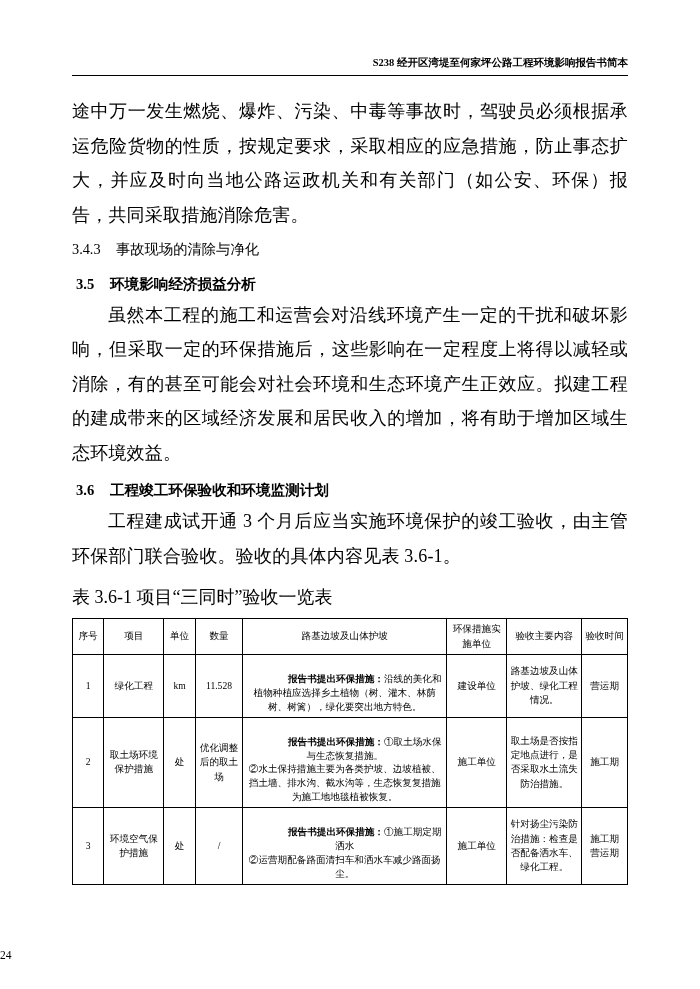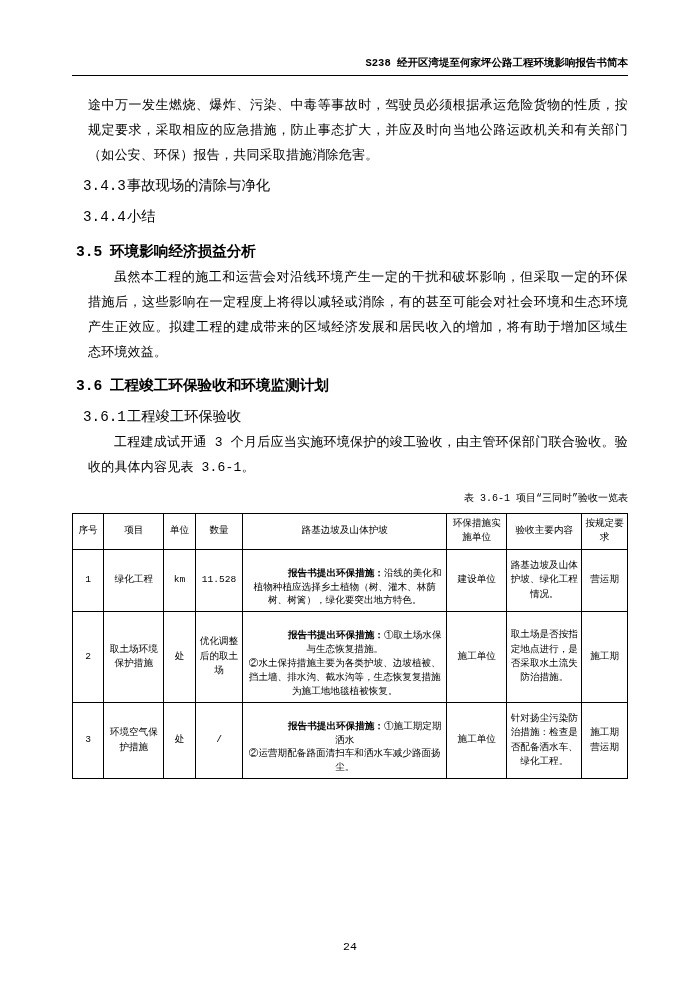--- a/index.html
+++ b/index.html
@@ -13,67 +13,66 @@
     font-family: "Liberation Serif", "DejaVu Serif", serif;
     color: #000000;
     position: relative;
   }
   .page {
     position: relative;
     width: 700px;
     height: 989px;
     box-sizing: border-box;
     padding: 56px 72px 40px 72px;
-    font-family: Liberation Mono, monospace;
   }
   .header {
     text-align: right;
     font-size: 10.5px;
     font-weight: bold;
     padding-bottom: 5px;
     letter-spacing: 0px;
   }
   .header-rule {
     border-bottom: 1.4px solid #000;
     margin-bottom: 18px;
   }
   p.body-text {
-    font-size: 13px;
+    font-size: 18px;
     line-height: 1.92;
-    margin: 0 0 0 16px;
+    margin: 0 0 0 0;
     text-align: justify;
     text-justify: inter-ideograph;
     letter-spacing: 0.2px;
   }
   .indent {
     text-indent: 2em;
   }
   h3.heading {
     font-size: 14.3px;
     font-weight: normal;
-    margin: 4px 0 0 11px;
+    margin: 4px 0 0 0;
     line-height: 1.92;
   }
   h2.heading-major {
     font-size: 14.6px;
     font-weight: bold;
     margin: 6px 0 0 4px;
     line-height: 1.92;
   }
   .heading .num {
     display: inline-block;
     min-width: 44px;
   }
   .heading-major .num {
     display: inline-block;
     min-width: 34px;
   }
   .table-caption {
-    text-align: right;
-    font-size: 10px;
+    text-align: left;
+    font-size: 18px;
     margin: 10px 0 6px 0;
     line-height: 1.6;
   }
   table.vtable {
     border-collapse: collapse;
     width: 100%;
     font-size: 9.6px;
     line-height: 1.5;
     table-layout: fixed;
   }
@@ -97,60 +96,54 @@
   td.measure-cell .m-title {
     font-weight: bold;
     margin-left: 40px;
   }
   .cell-left {
     text-align: left;
     vertical-align: top;
   }
   .page-number {
     position: absolute;
-    bottom: 36px;
+    bottom: 28px;
     left: 0;
     width: 700px;
-    text-align: center;
+    text-align: left;
     font-size: 11.5px;
   }
 </style>
 </head>
 <body>
 
 <div class="page">
 
   <div class="header">S238 经开区湾堤至何家坪公路工程环境影响报告书简本</div>
   <div class="header-rule"></div>
 
   <p class="body-text">途中万一发生燃烧、爆炸、污染、中毒等事故时，驾驶员必须根据承运危险货物的性质，按规定要求，采取相应的应急措施，防止事态扩大，并应及时向当地公路运政机关和有关部门（如公安、环保）报告，共同采取措施消除危害。</p>
 
   <h3 class="heading">
     <span class="num">3.4.3</span><span>事故现场的清除与净化</span>
   </h3>
 
 
-  <h3 class="heading">
-    <span class="num">3.4.4</span><span>小结</span>
-  </h3>
 
 
   <h2 class="heading-major">
     <span class="num">3.5</span><span>环境影响经济损益分析</span>
   </h2>
 
   <p class="body-text indent">虽然本工程的施工和运营会对沿线环境产生一定的干扰和破坏影响，但采取一定的环保措施后，这些影响在一定程度上将得以减轻或消除，有的甚至可能会对社会环境和生态环境产生正效应。拟建工程的建成带来的区域经济发展和居民收入的增加，将有助于增加区域生态环境效益。</p>
 
   <h2 class="heading-major">
     <span class="num">3.6</span><span>工程竣工环保验收和环境监测计划</span>
   </h2>
 
-  <h3 class="heading">
-    <span class="num">3.6.1</span><span>工程竣工环保验收</span>
-  </h3>
 
   <p class="body-text indent">工程建成试开通 3 个月后应当实施环境保护的竣工验收，由主管环保部门联合验收。验收的具体内容见表 3.6-1。</p>
 
   <div class="table-caption">表 3.6-1    项目“三同时”验收一览表</div>
 
   <table class="vtable">
     <colgroup>
       <col style="width:30px">
       <col style="width:58px">
       <col style="width:30px">
@@ -162,21 +155,21 @@
     </colgroup>
     <thead>
       <tr>
         <th>序号</th>
         <th>项目</th>
         <th>单位</th>
         <th>数量</th>
         <th>路基边坡及山体护坡</th>
         <th>环保措施实施单位</th>
         <th>验收主要内容</th>
-        <th>按规定要求</th>
+        <th>验收时间</th>
       </tr>
     </thead>
     <tbody>
       <tr>
         <td>1</td>
         <td>绿化工程</td>
         <td>km</td>
         <td>11.528</td>
         <td class="measure-cell" style="white-space: pre-line;">
           <span class="m-title">报告书提出环保措施：</span><span>沿线的美化和植物种植应选择乡土植物（树、灌木、林荫树、树篱），绿化要突出地方特色。</span>

